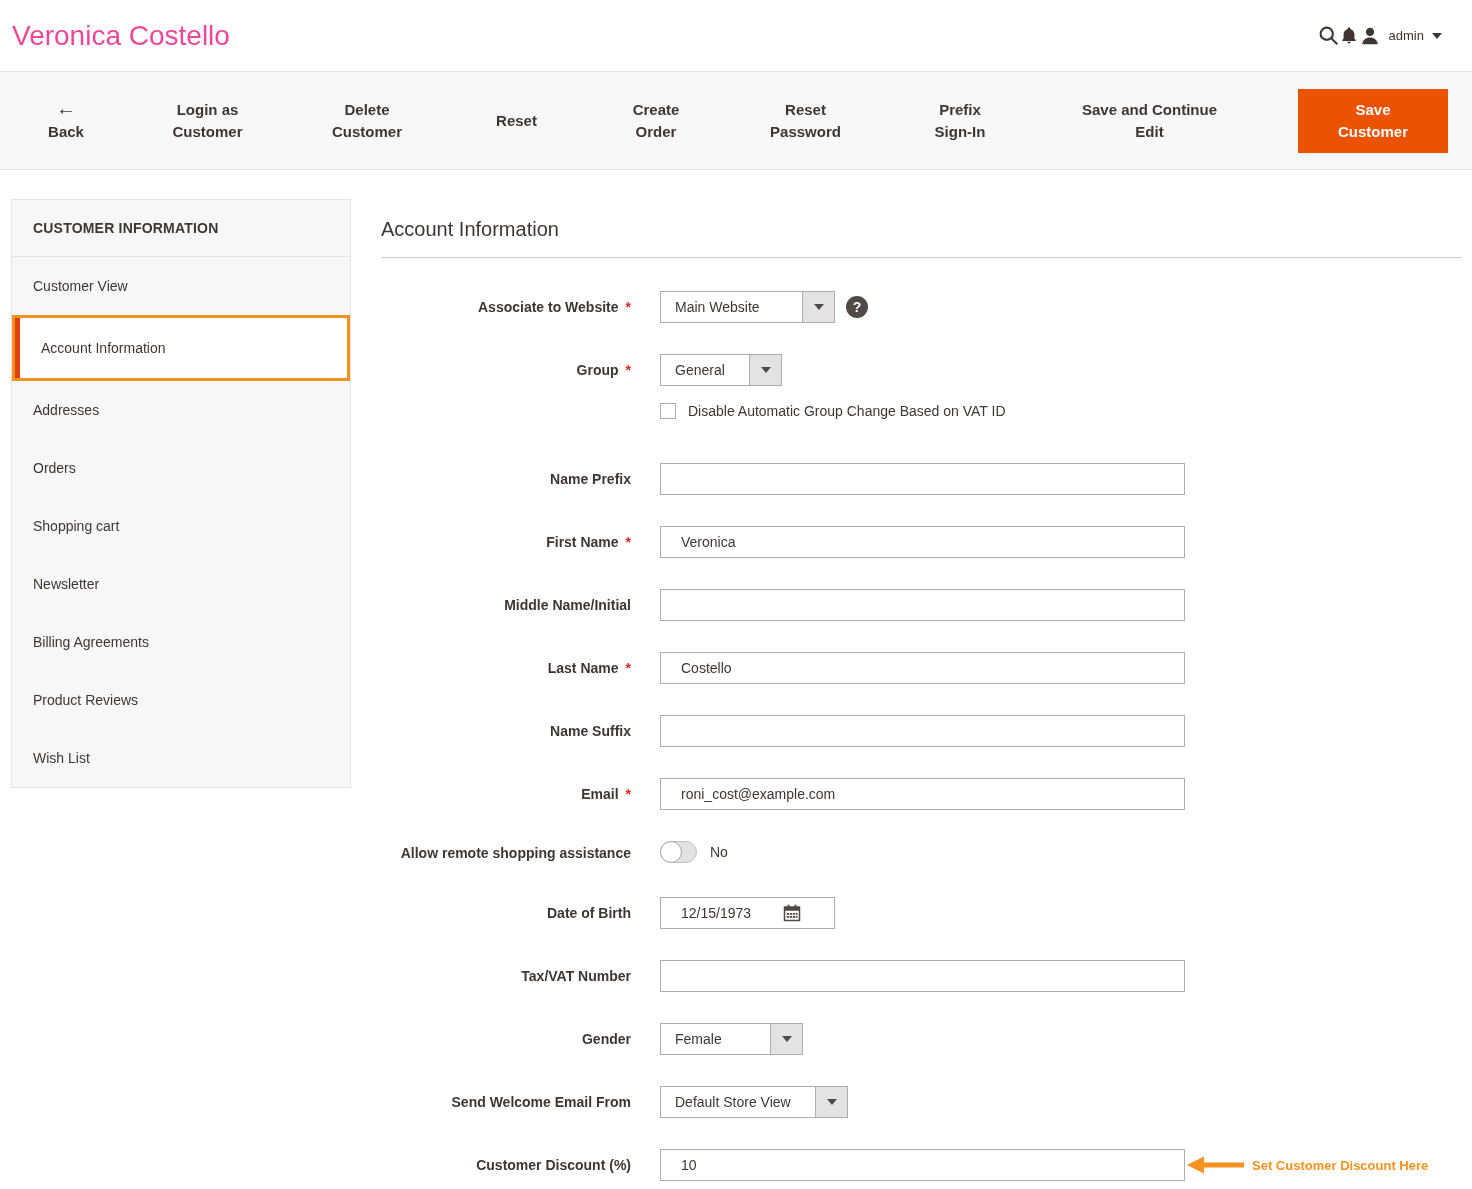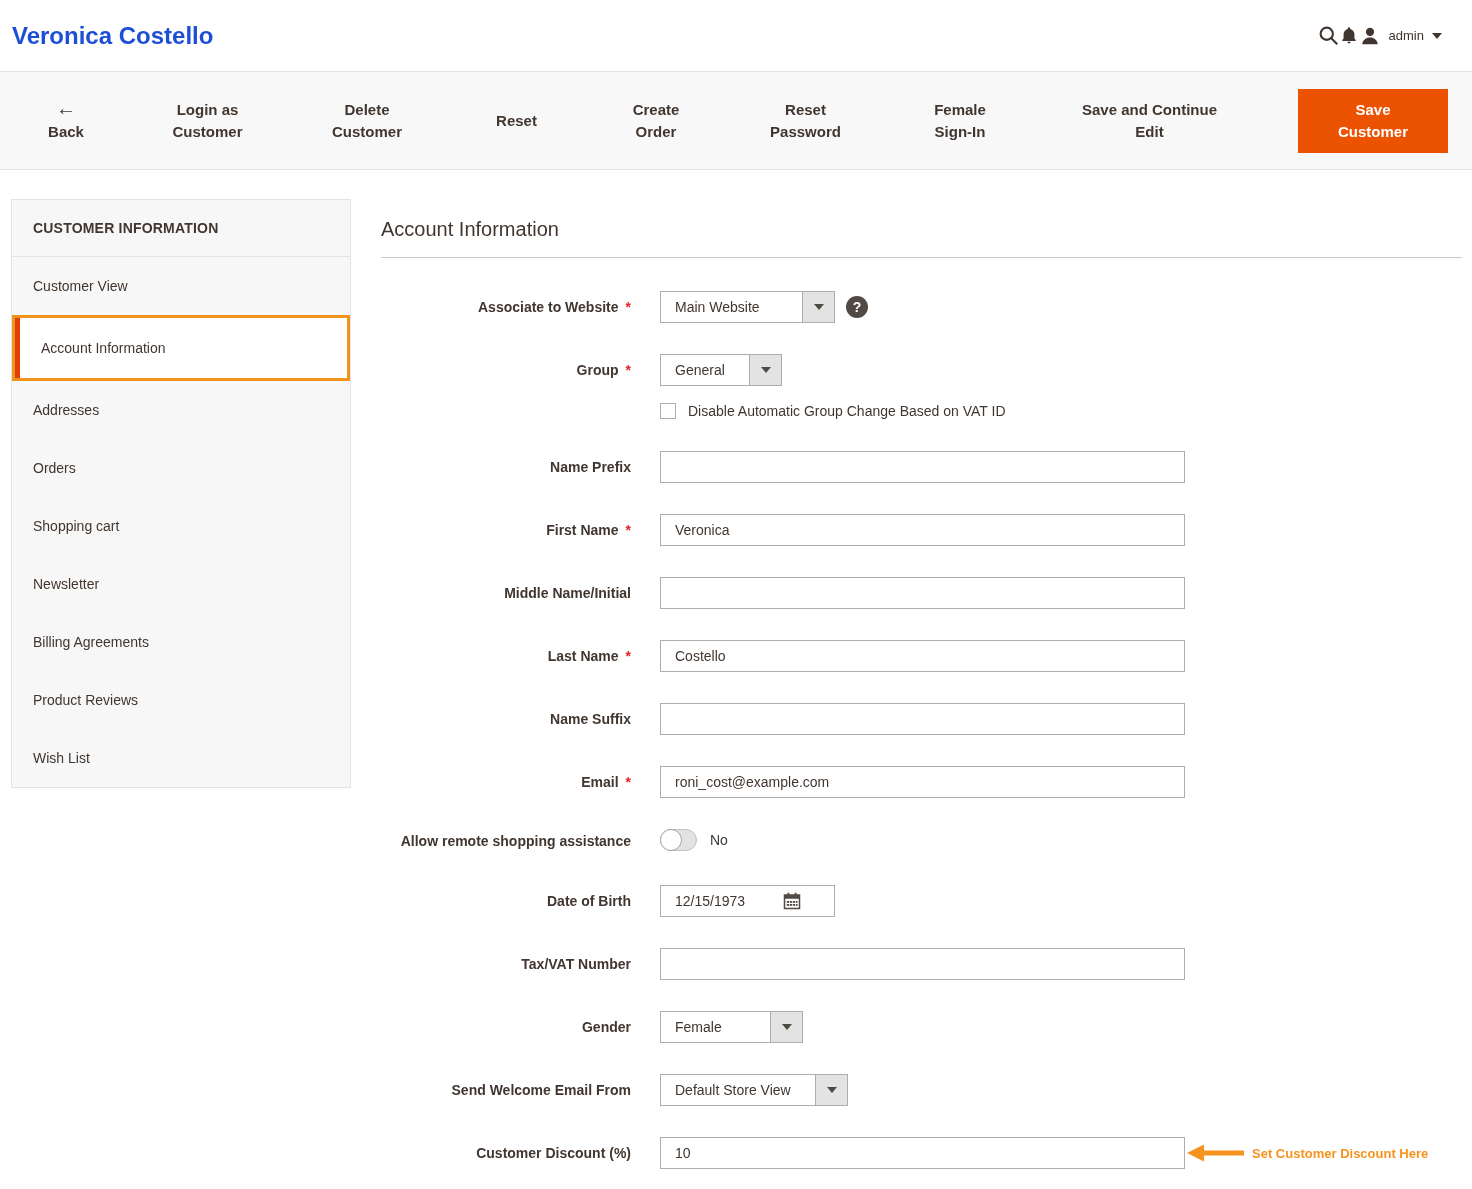--- a/index.html
+++ b/index.html
@@ -5,21 +5,21 @@
   * { box-sizing: border-box; }
   html,body { margin:0; padding:0; }
   body {
     width:1472px; height:1189px; overflow:hidden;
     background:#ffffff; color:#41362f;
     font-family:"Liberation Sans", sans-serif;
   }
 
   
   .page-header { height:71px; display:flex; align-items:center; justify-content:space-between; padding:0 30px 0 12px; }
-  .page-title { font-size:24px; font-weight:700; color:#1d4ed8; }
+  .page-title { font-size:28px; font-weight:400; color:#ec4899; }
   .header-actions { display:flex; align-items:center; }
   .icon-btn { background:none; border:none; padding:0; cursor:pointer; display:flex; align-items:center; }
   .account-btn { gap:8px; font-size:13px; color:#41362f; }
   .caret-down { width:0; height:0; border-left:5px solid transparent; border-right:5px solid transparent; border-top:6px solid #41362f; display:inline-block; }
 
   
   .toolbar { height:99px; background:#f8f8f8; border-top:1px solid #e3e3e3; border-bottom:1px solid #e3e3e3;
              display:flex; align-items:center; justify-content:space-between; padding:0 24px 0 38px; }
   .tb-btn { background:none; border:none; cursor:pointer; color:#41362f; font-family:inherit;
             font-size:15px; font-weight:600; line-height:1.45; text-align:center; padding:0; }
@@ -43,21 +43,21 @@
   
   .main { flex:1; margin-left:30px; }
   .section-heading { font-size:20px; font-weight:400; margin:19px 0 16px; color:#41362f; }
   .section-rule { border-bottom:1px solid #cccccc; margin-bottom:33px; }
 
   .form-row { display:flex; align-items:flex-start; margin-bottom:31px; }
   .f-label { width:250px; flex-shrink:0; text-align:right; font-size:14px; font-weight:600; padding-top:8px; color:#41362f; }
   .req { color:#e22626; margin-left:7px; }
   .f-control { margin-left:29px; display:flex; align-items:center; }
 
-  input.text { height:32px; border:1px solid #adadad; background:#fff; padding:0 14px; font-size:14px;
+  input.text { height:32px; border:1px solid #adadad; background:#fff; padding:0 20px; font-size:14px;
                color:#41362f; font-family:inherit; width:525px; }
   .fake-select { display:inline-flex; align-items:stretch; height:32px; border:1px solid #adadad; background:#fff; cursor:pointer; }
   .fake-select .sel-txt { display:flex; align-items:center; padding:0 14px; font-size:14px; flex:1; white-space:nowrap; }
   .fake-select .sel-caret { width:32px; flex-shrink:0; background:#e3e3e3; border-left:1px solid #adadad;
                             display:flex; align-items:center; justify-content:center; }
   .sel-caret .tri { width:0; height:0; border-left:5px solid transparent; border-right:5px solid transparent; border-top:6px solid #514943; }
 
   .help-icon { width:22px; height:22px; border-radius:50%; background:#514943; color:#fff; font-size:14px; font-weight:700;
                display:flex; align-items:center; justify-content:center; margin-left:11px; cursor:pointer; }
   .checkbox { width:16px; height:16px; border:1px solid #adadad; background:#fff; margin-right:12px; flex-shrink:0; cursor:pointer; }
@@ -108,21 +108,21 @@
 <div class="toolbar">
   <button class="tb-btn tb-back w56">
     <span class="arrow">←</span>
     <span>Back</span>
   </button>
   <button class="tb-btn w90">Login as Customer</button>
   <button class="tb-btn w90">Delete Customer</button>
   <button class="tb-btn w70">Reset</button>
   <button class="tb-btn w70">Create Order</button>
   <button class="tb-btn w90">Reset Password</button>
-  <button class="tb-btn w80">Female Sign-In</button>
+  <button class="tb-btn w80">Prefix Sign-In</button>
   <button class="tb-btn w160">Save and Continue Edit</button>
   <button class="tb-btn tb-primary">Save Customer</button>
 </div>
 
 <div class="content">
 
   <div class="sidebar">
     <div class="sidebar-header">CUSTOMER INFORMATION</div>
     <div class="sidebar-item">
         <span class="item-label">Customer View</span>
@@ -175,21 +175,21 @@
       <div class="f-control">
         <div class="fake-select" style="width:122px;">
           <span class="sel-txt">General</span>
           <span class="sel-caret">
               <span class="tri"></span>
             </span>
         </div>
       </div>
     </div>
 
-    <div class="form-row" style="margin-bottom:32px;text-align:right;">
+    <div class="form-row" style="margin-bottom:44px;text-align:right;">
       <div class="f-label"></div>
       <div class="f-control">
         <span class="checkbox"></span>
         <span class="checkbox-label">Disable Automatic Group Change Based on VAT ID</span>
       </div>
     </div>
 
     <div class="form-row">
       <div class="f-label">Name Prefix</div>
       <div class="f-control">

